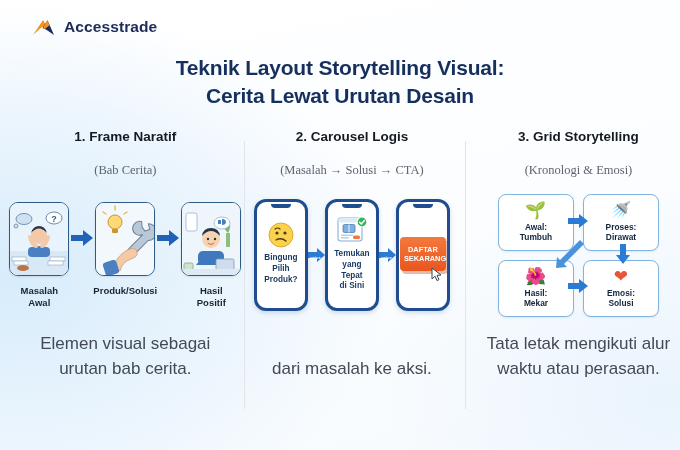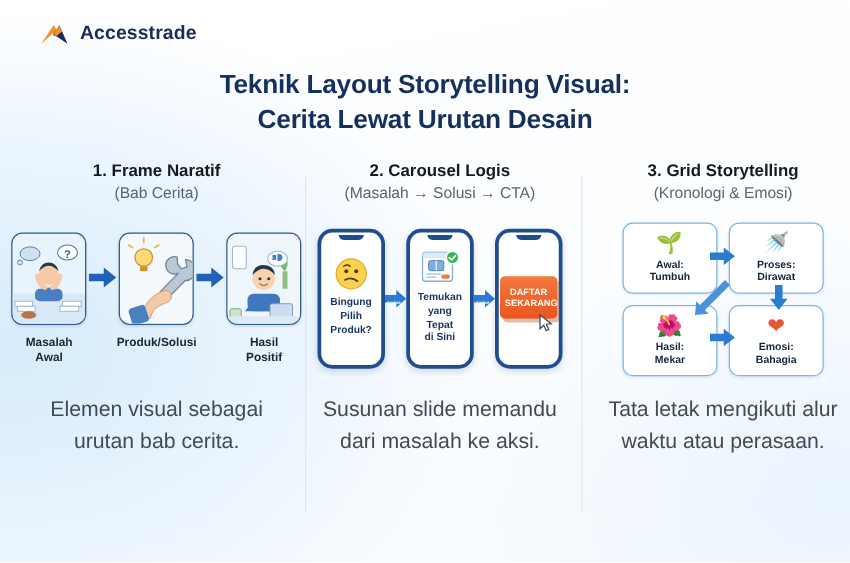--- a/index.html
+++ b/index.html
@@ -58,21 +58,21 @@
   }
   .divider.d1 { left: 232px; }
   .divider.d2 { left: 453px; }
 
   .col-title {
     font-size: 13.5px; font-weight: 700; color: #141a22;
     text-align: center; line-height: 1.25; margin-top: 4px;
   }
   .col-sub {
     font-size: 12.5px; color: #5c6470; text-align: center;
-    line-height: 1.3; margin-top: 0; white-space: nowrap;
+    line-height: 1.3; margin-top: 16px; white-space: nowrap; font-family: Liberation Serif, serif;
   }
   .col-art {
     margin-top: 14px;
     height: 126px;
     display: flex; align-items: center; justify-content: center;
   }
   .col-caption {
     margin-top: 14px;
     font-size: 17px; color: #434a55; text-align: center;
     line-height: 1.45;
@@ -356,21 +356,21 @@
             </div>
             <svg class="cursor" width="12" height="15" viewBox="0 0 12 15">
               <path d="M1 1 L1 12 L4 9.2 L6 13.6 L8 12.6 L6 8.4 L10 8 Z" fill="#ffffff" stroke="#3a4654" stroke-width="1"></path>
             </svg>
           </div>
 
         </div>
       </div>
 
       <div class="col-caption">
-        <span>Susunan slide memandu</span><br>
+        <br>
         <span>dari masalah ke aksi.</span>
       </div>
     </div>
 
     <div class="col">
       <div class="col-title">3. Grid Storytelling</div>
       <div class="col-sub">(Kronologi &amp; Emosi)</div>
 
       <div class="col-art">
         <div class="grid2">
@@ -396,21 +396,21 @@
             <span class="glabel">
               <span>Hasil:</span><br>
               <span>Mekar</span>
             </span>
           </div>
 
           <div class="gcell">
             <span class="gicon" style="color:#e8563a">❤</span>
             <span class="glabel">
               <span>Emosi:</span><br>
-              <span>Bahagia</span>
+              <span>Solusi</span>
             </span>
           </div>
 
           <svg class="g-arrow right-top" width="20" height="14" viewBox="0 0 20 14">
             <path d="M0 4 H11 V0 L20 7 L11 14 V10 H0 Z" fill="#2B7BD4"></path>
           </svg>
 
           <svg class="g-arrow down-right" width="14" height="20" viewBox="0 0 14 20">
             <path d="M4 0 H10 V11 H14 L7 20 L0 11 H4 Z" fill="#2B7BD4"></path>
           </svg>

